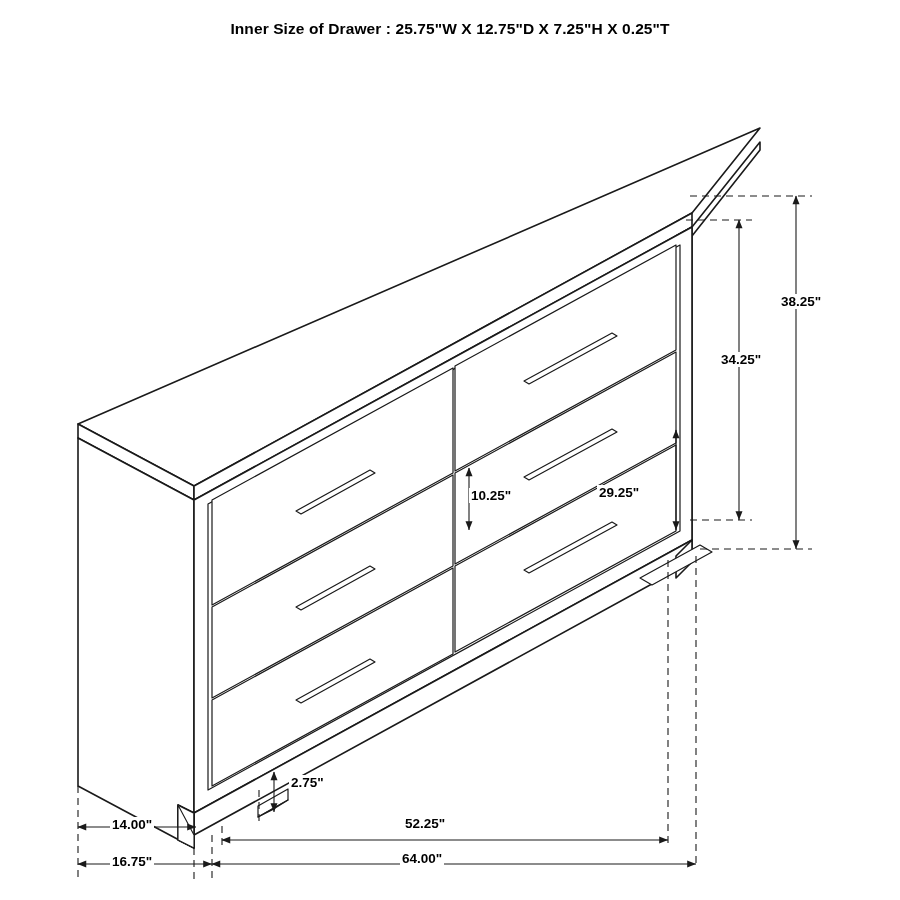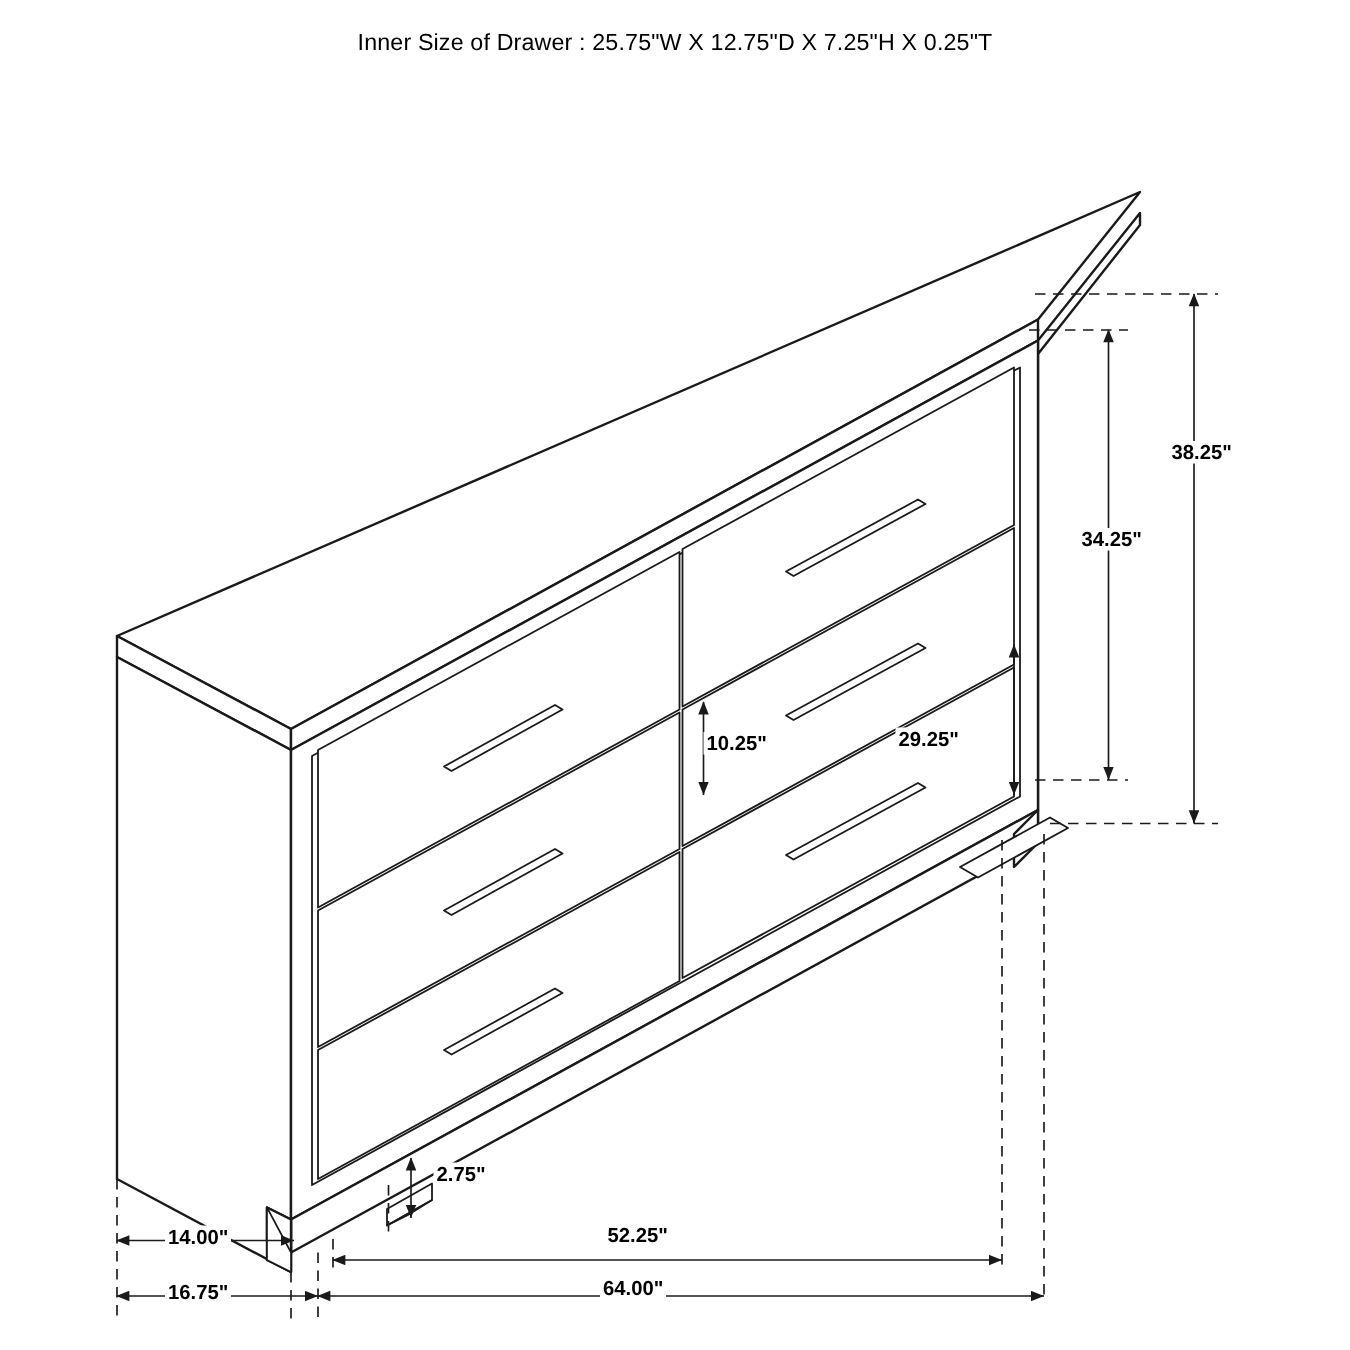--- a/index.html
+++ b/index.html
@@ -19,21 +19,21 @@
     width: 900px;
     height: 900px;
   }
   #title {
     position: absolute;
     top: 20px;
     left: 0;
     width: 900px;
     text-align: center;
     font-size: 15.5px;
-    font-weight: normal;
+    font-weight: bold;
     letter-spacing: 0.1px;
     color: #000;
   }
   svg#drawing {
     position: absolute;
     top: 0;
     left: 0;
   }
   .dimlabel {
     position: absolute;

